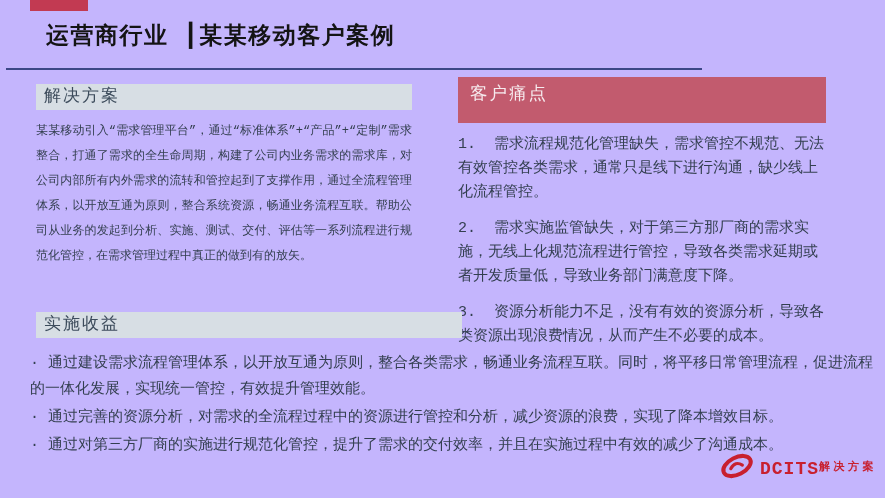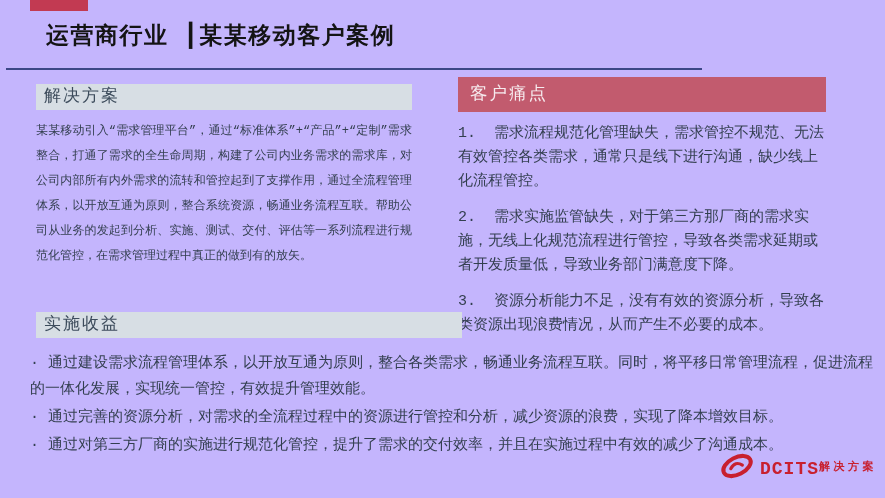--- a/index.html
+++ b/index.html
@@ -33,21 +33,21 @@
   .col-left{position:absolute;left:36px;top:84px;width:376px;}
   .col-left .section-header{height:26px;line-height:26px;padding-left:8px;}
   .body-text{
     margin-top:9px;
     font-size:12px;line-height:25px;
     color:var(--body-text,#333F50);
     text-align:justify;
   }
   .col-right{position:absolute;left:458px;top:77px;width:368px;}
   .pain-header{
-    height:35px;line-height:35px;padding-left:12px;
+    height:46px;line-height:35px;padding-left:12px;
     background:var(--header-red-bg,#C25B6E);
     color:var(--header-red-text,#F6EAEE);
     font-size:17.5px;
   }
   .pain-body{margin-top:10px;}
   .pain-item{
     font-size:15px;line-height:24px;
     color:var(--body-text,#333F50);
     margin-bottom:12px;
     white-space:pre-wrap;

